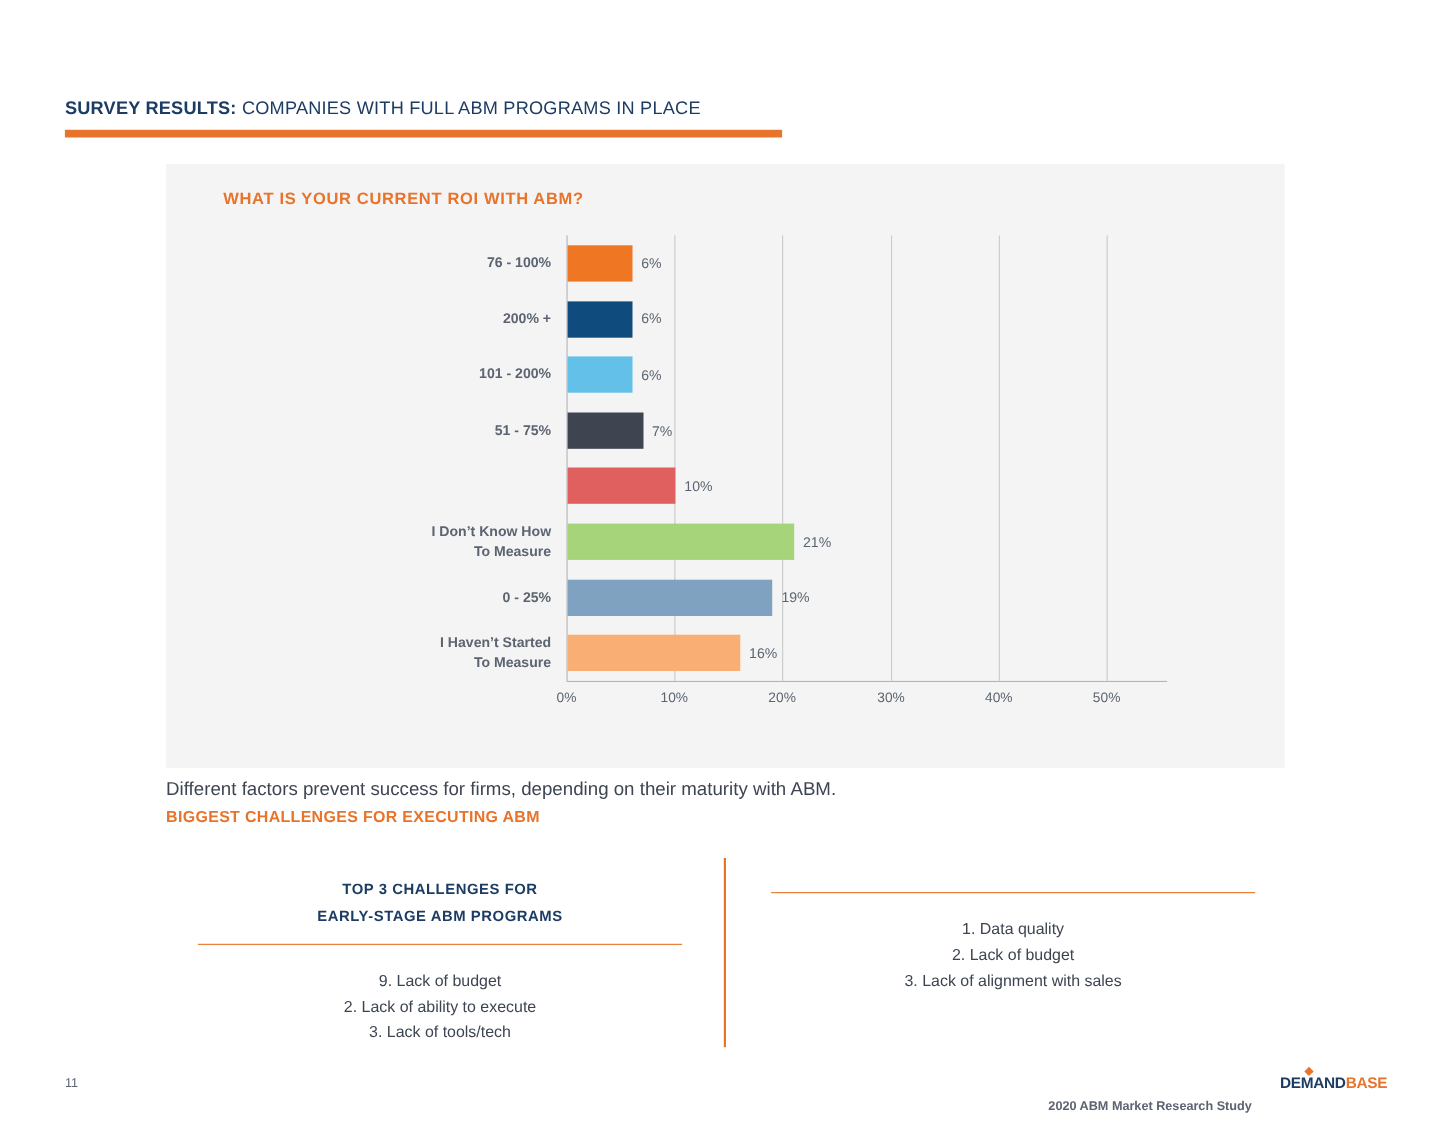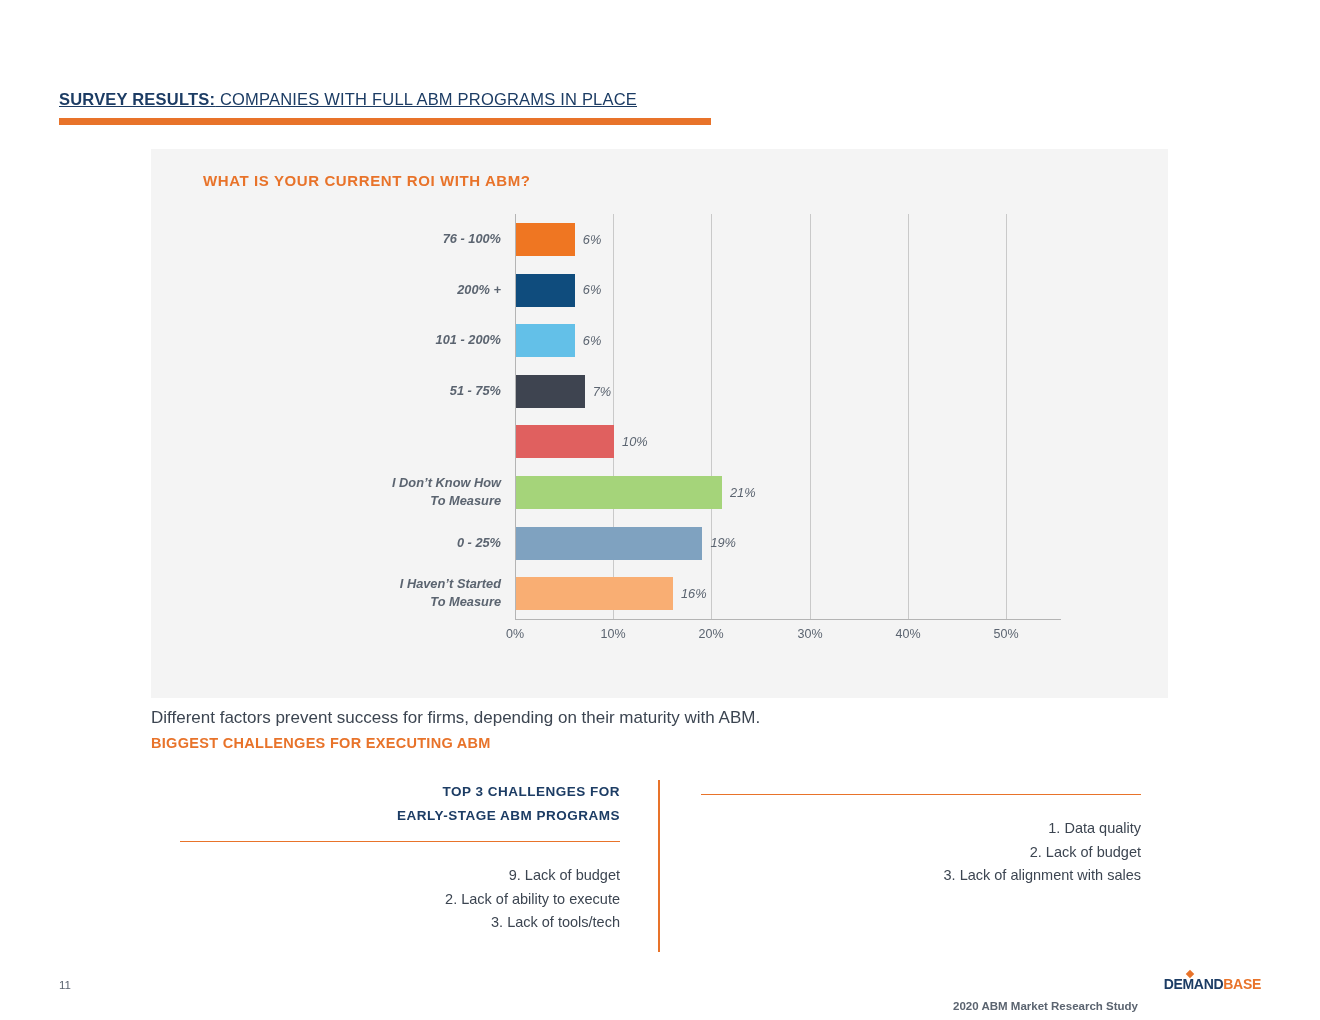--- a/index.html
+++ b/index.html
@@ -21,21 +21,20 @@
     position: absolute;
     left: 59px;
     top: 90px;
     width: 900px;
   }
   .page-title {
     font-size: 16.5px;
     letter-spacing: 0.2px;
     color: #1c3c64;
     white-space: nowrap;
-    text-decoration: underline;
   }
   .page-title .strong {
     font-weight: bold;
     color: #1c3c64;
   }
   .page-title .rest {
     font-weight: normal;
     color: #1c3c64;
   }
   .title-rule {
@@ -117,21 +116,20 @@
     color: #5b6470;
     transform: translateX(-50%);
     white-space: nowrap;
   }
 
   .row {
     position: absolute;
     left: 0;
     height: 50.6px;
     width: 100%;
-    font-style: italic;
   }
   .cat-label {
     position: absolute;
     left: 0;
     top: 0;
     width: 298px;
     height: 50.6px;
     display: flex;
     align-items: center;
     justify-content: flex-end;
@@ -187,23 +185,23 @@
   .col-divider {
     position: absolute;
     left: 478px;
     top: 0px;
     width: 1.5px;
     height: 172px;
     background: #e8732a;
   }
   .col {
     position: absolute;
-    top: 0;
+    top: 17px;
     width: 440px;
-    text-align: right;
+    text-align: center;
   }
   .col.left { left: 0px; }
   .col.right { left: 521px; }
   .col-title {
     font-size: 13.5px;
     font-weight: bold;
     letter-spacing: 0.5px;
     color: #1c3c64;
     line-height: 1.75;
   }

